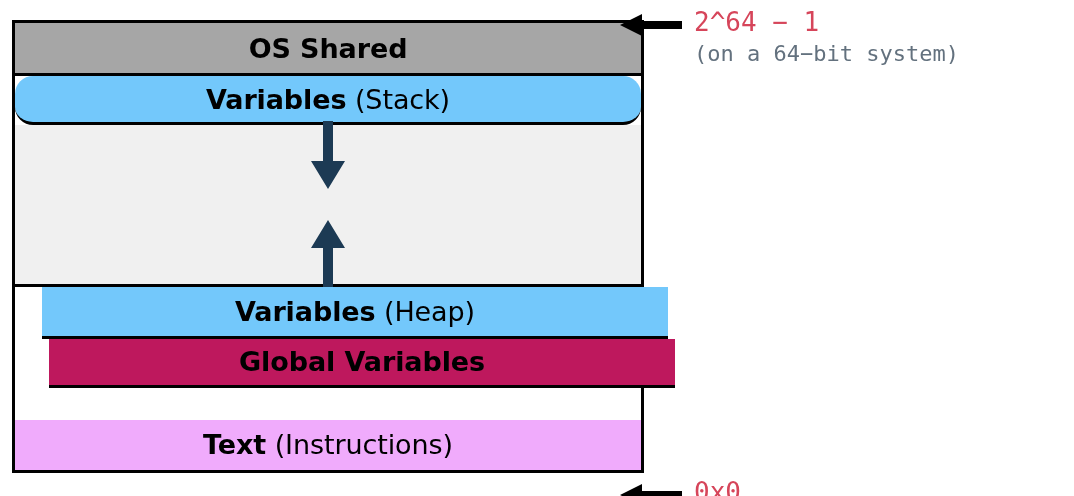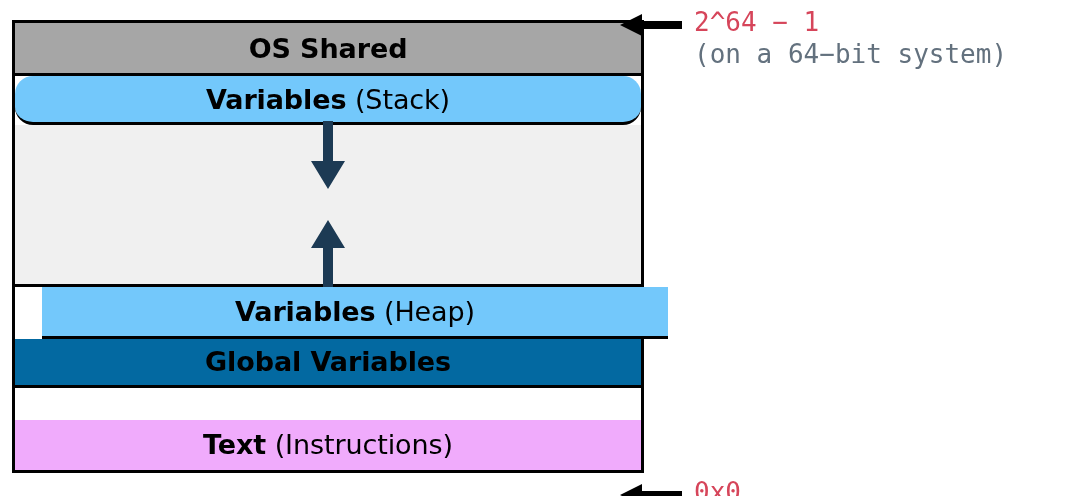--- a/index.html
+++ b/index.html
@@ -54,21 +54,21 @@
   }
   .mem-label .light {
     font-weight: normal;
   }
 
   
   #block-os-shared      { height: 58px;  background: #a6a6a6; }
   #block-stack          { height: 53px;  background: #73c8fb; border-radius: 18px; }
   #block-free           { height: 177px; background: #f0f0f0; }
   #block-heap           { height: 57px;  background: #73c8fb; margin-left: 27px; }
-  #block-global         { height: 53px;  background: #0369a1; }
+  #block-global         { height: 53px;  background: #be185d; margin-left: 34px; }
   #block-text           { height: 55px;  background: #f0abfc; margin-top: 32px; }
 
   
   .growth-arrow {
     position: absolute;
     left: 50%;
     transform: translateX(-50%);
     width: 42px;
     height: 72px;
   }
@@ -99,21 +99,21 @@
   }
   .addr-value {
     display: block;
     font-size: 26px;
     line-height: 34px;
     color: #d6455a;
     white-space: pre;
   }
   .addr-note {
     display: block;
-    font-size: 26px;
+    font-size: 22px;
     line-height: 30px;
     color: #63717e;
     white-space: pre;
   }
   #annotation-bottom .addr-value {
     line-height: 30px;
   }
 </style>
 </head>
 <body>

